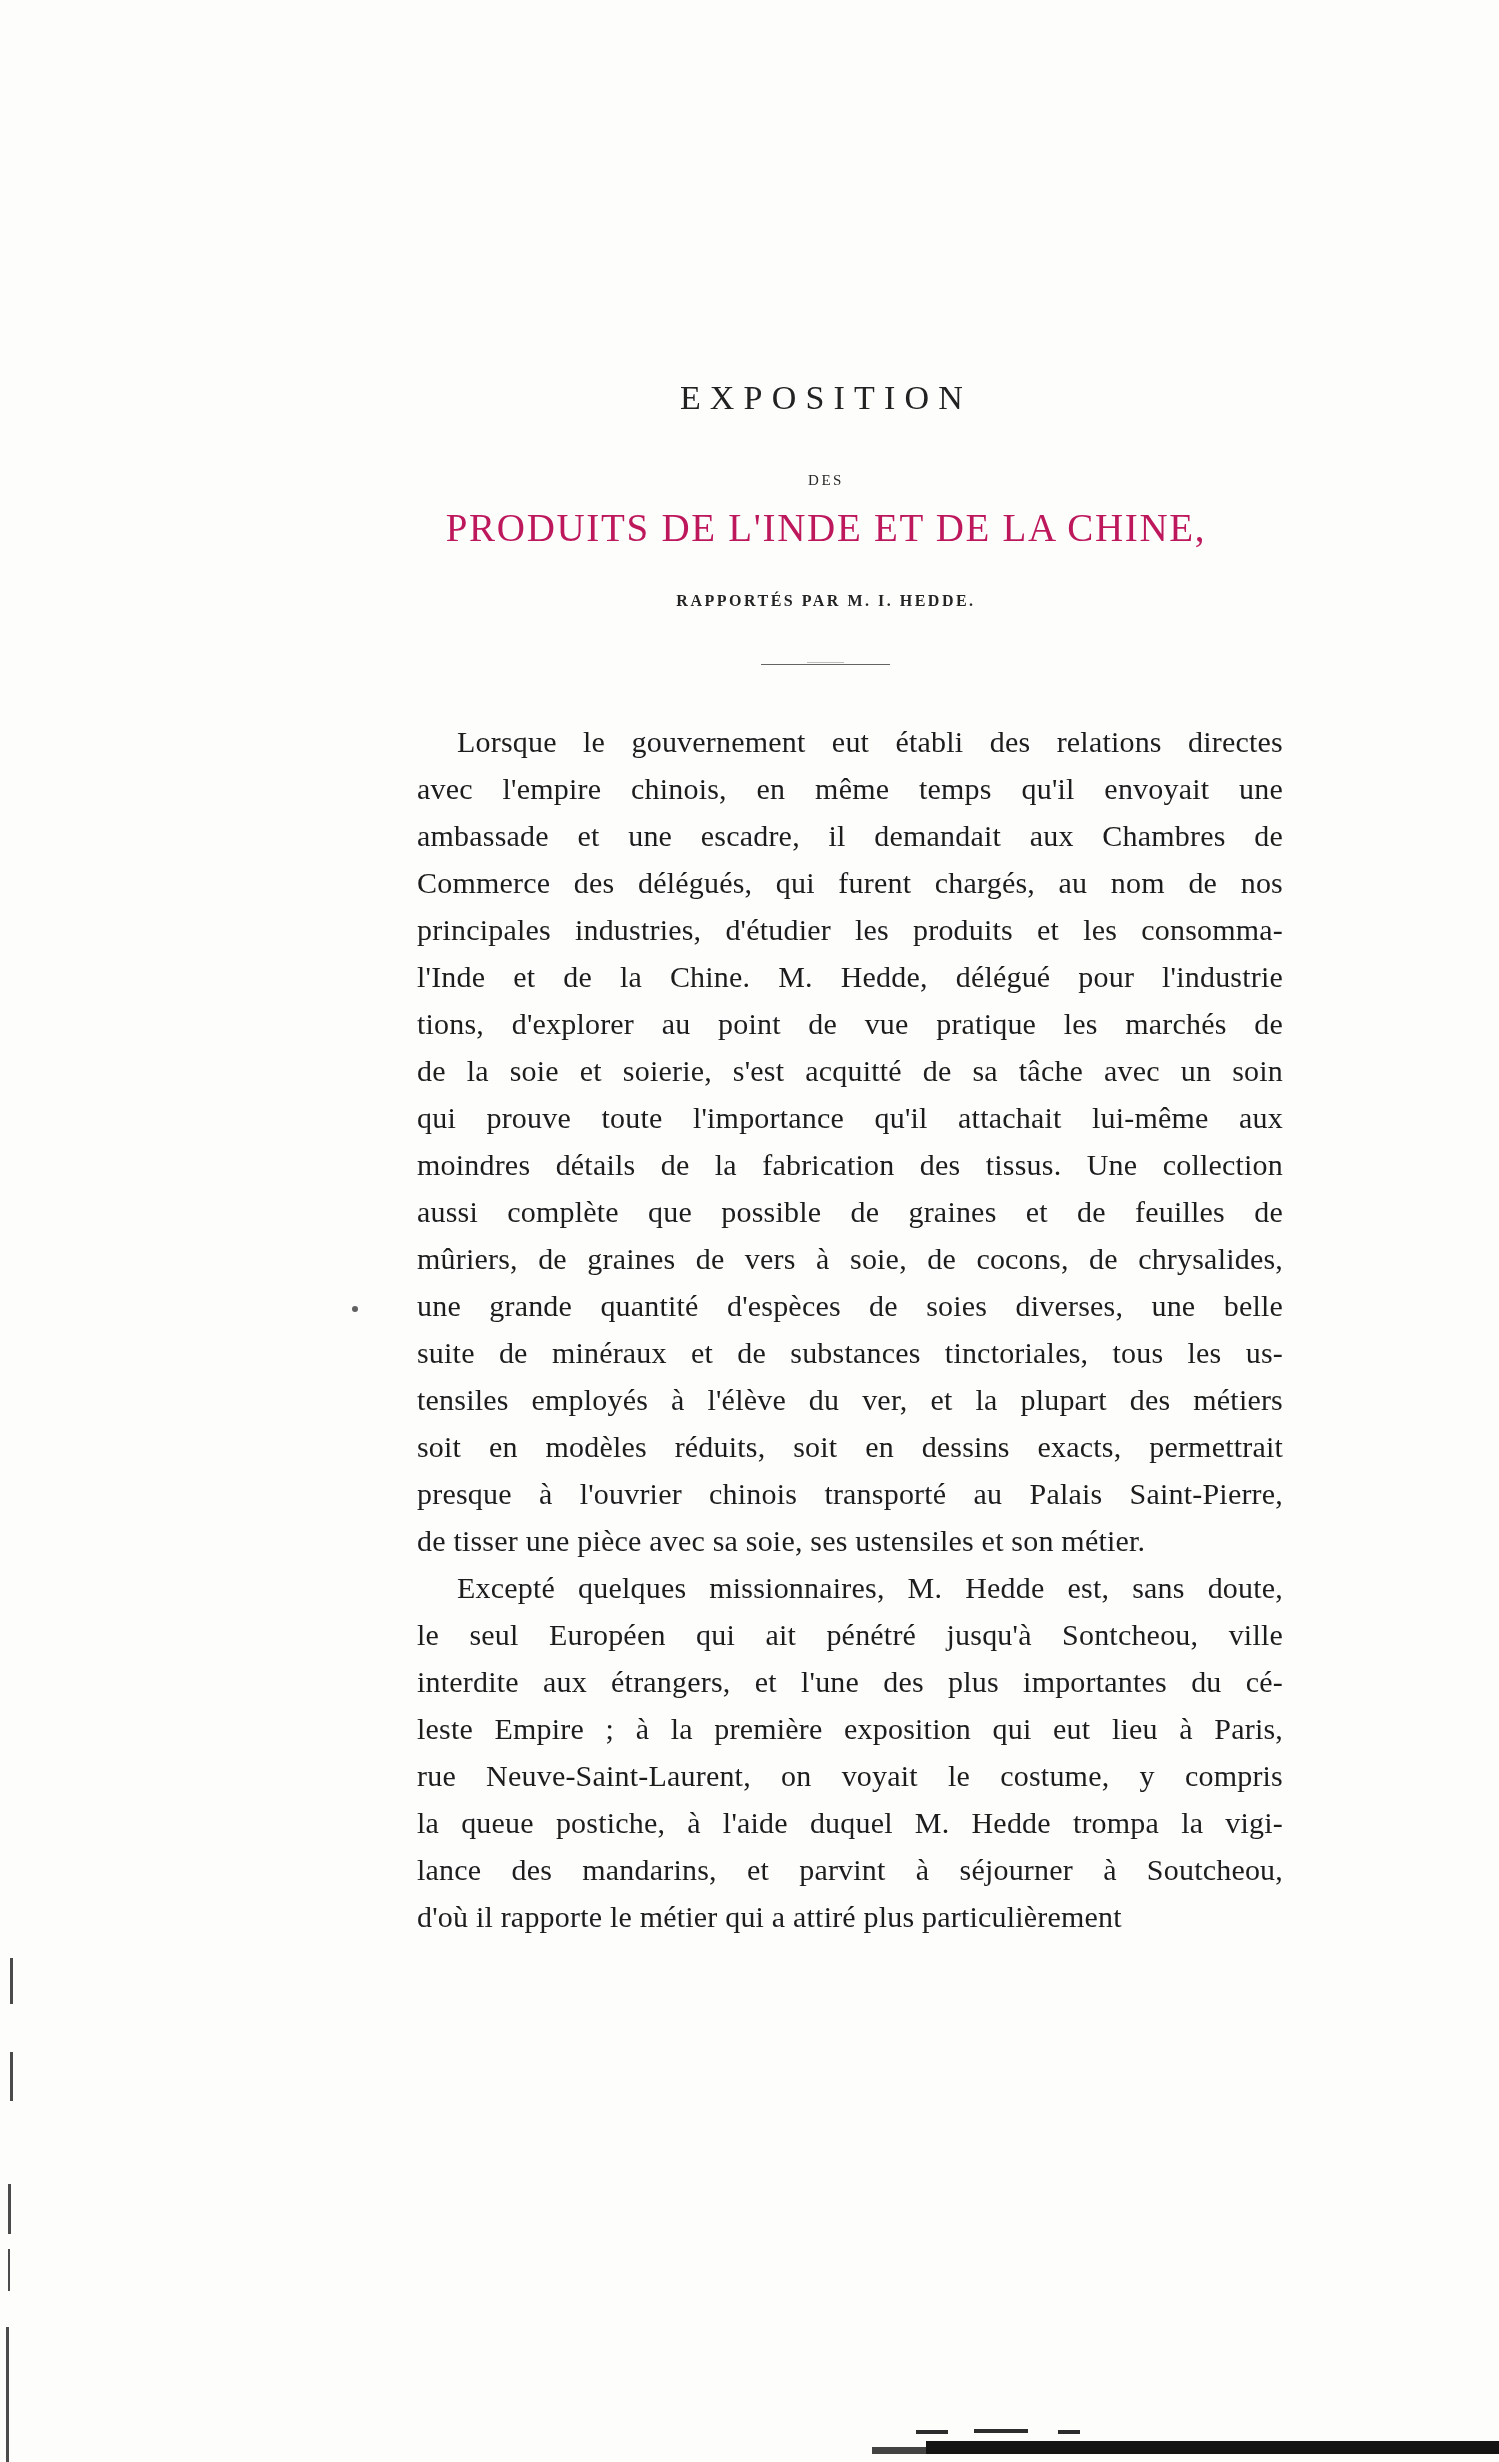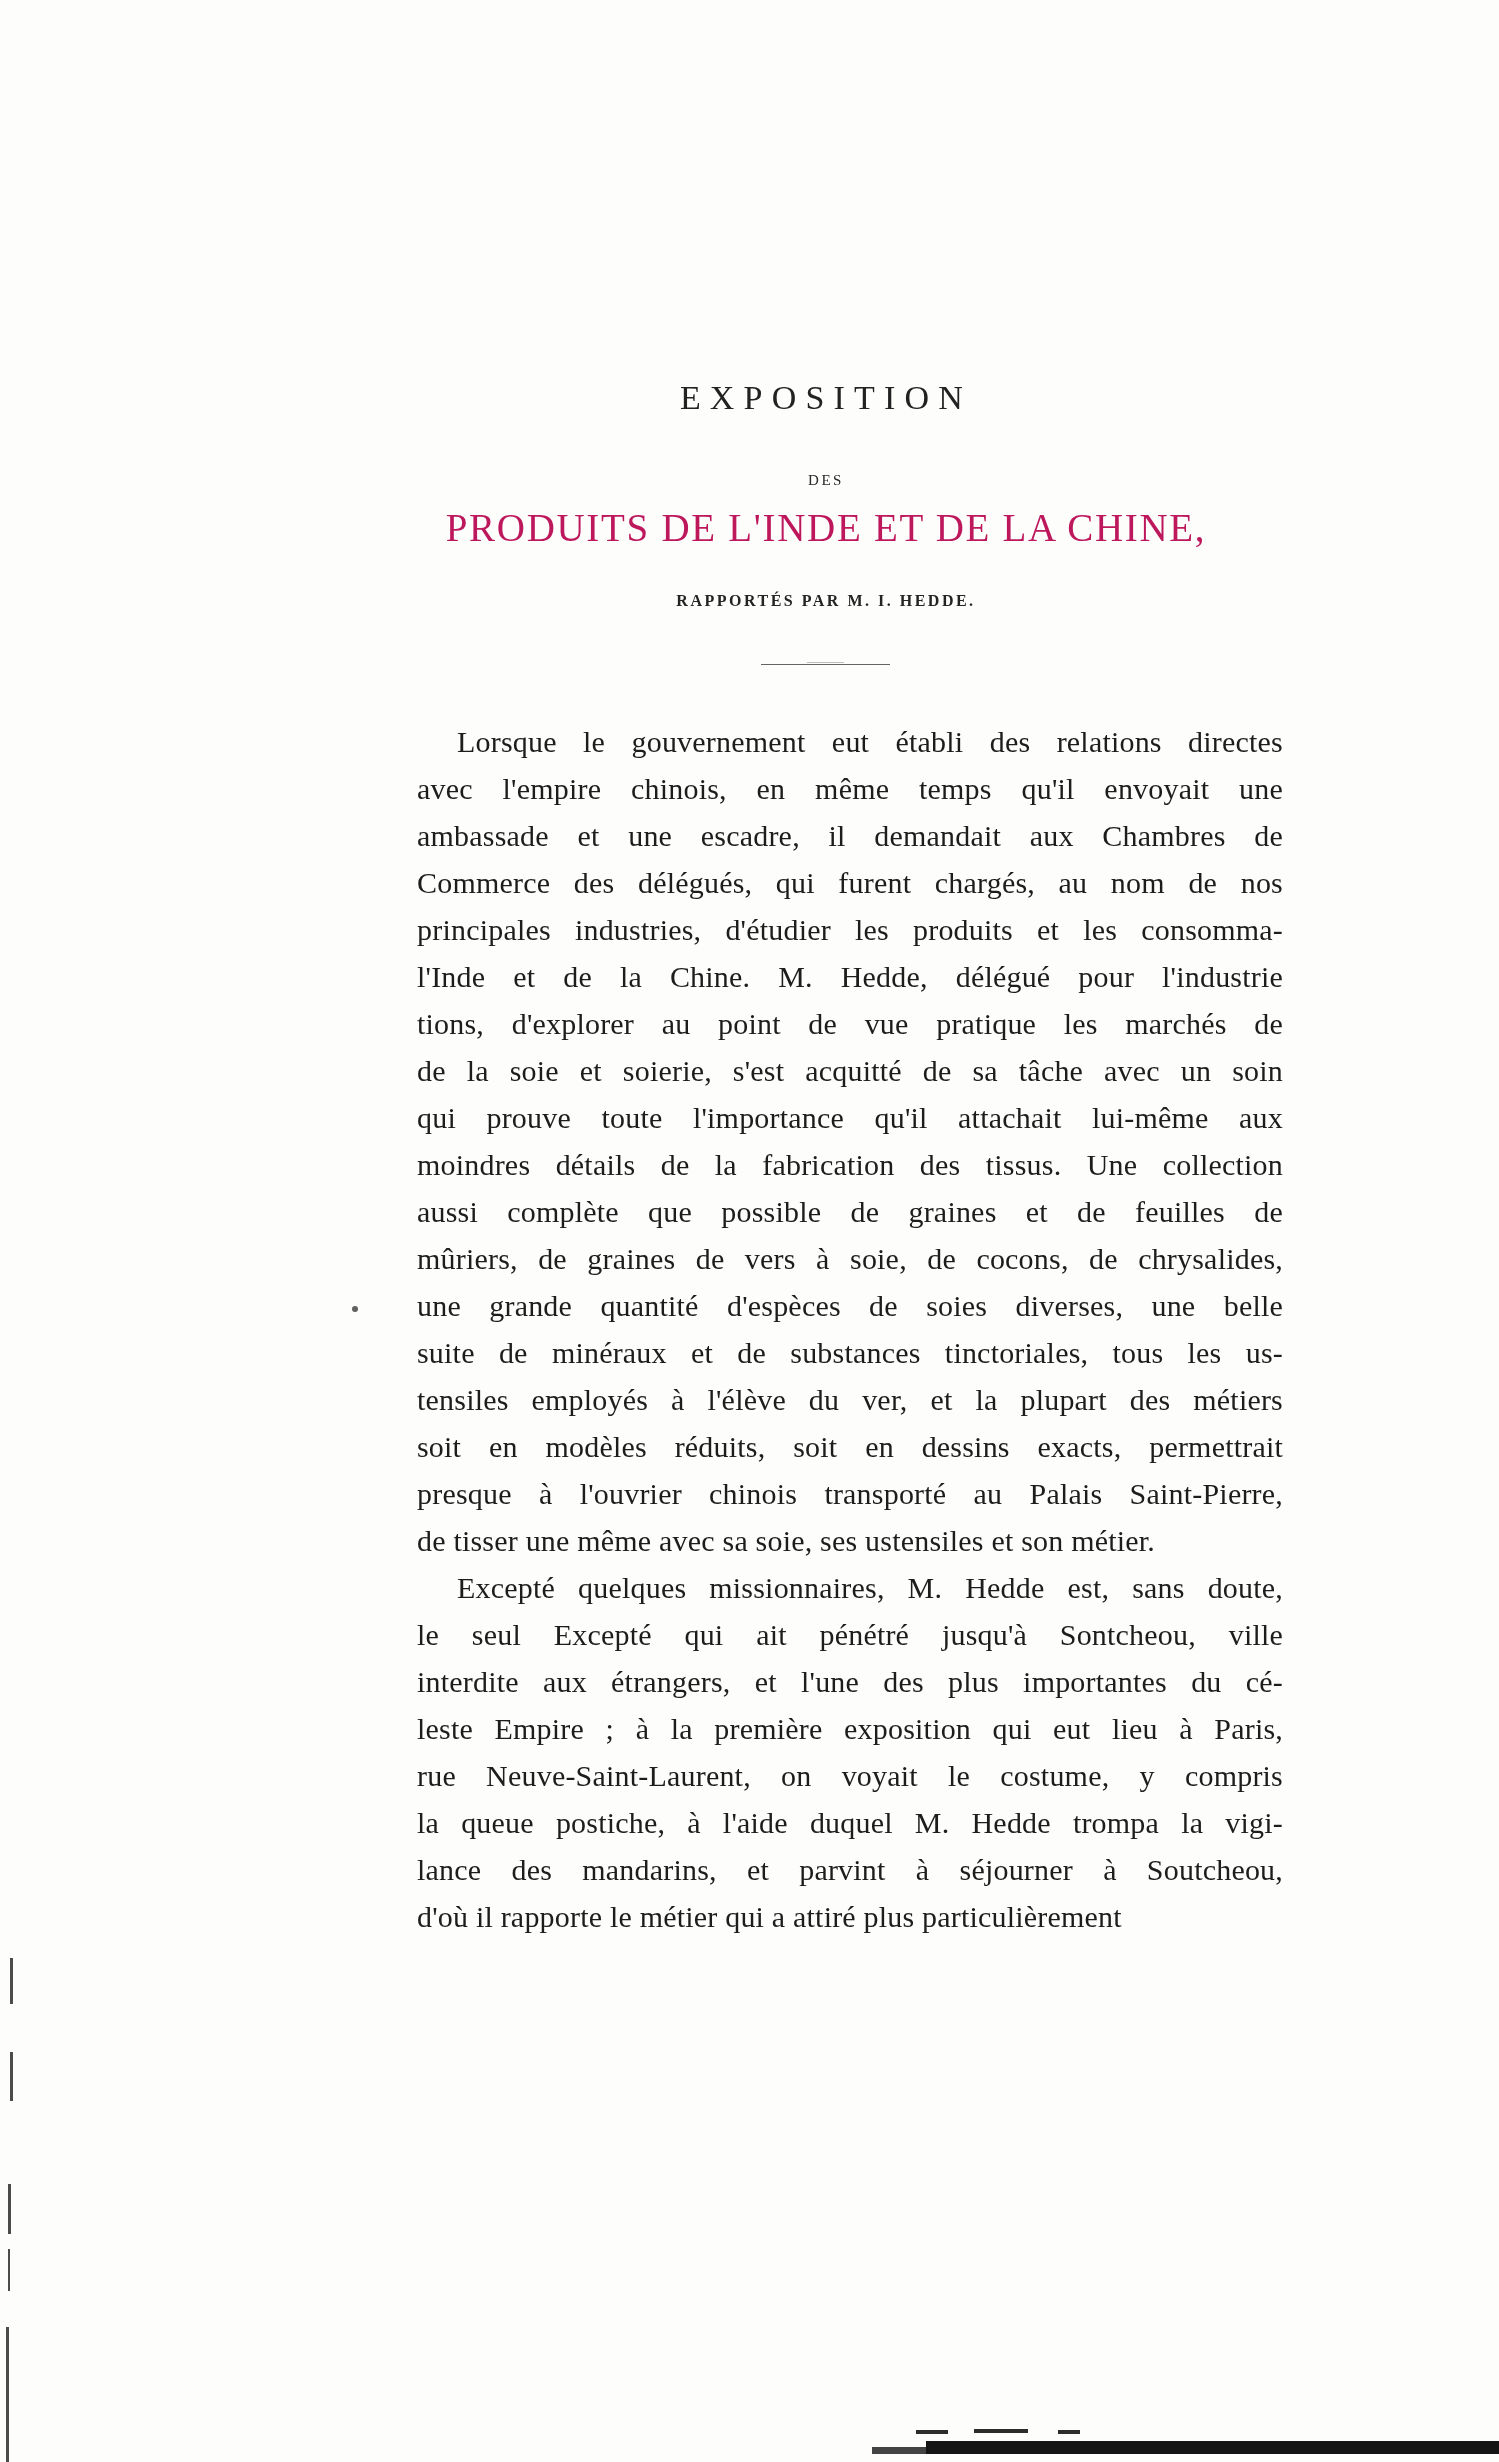--- a/index.html
+++ b/index.html
@@ -158,25 +158,25 @@
         <div class="line">de la soie et soierie, s'est acquitté de sa tâche avec un soin</div>
         <div class="line">qui prouve toute l'importance qu'il attachait lui-même aux</div>
         <div class="line">moindres détails de la fabrication des tissus. Une collection</div>
         <div class="line">aussi complète que possible de graines et de feuilles de</div>
         <div class="line">mûriers, de graines de vers à soie, de cocons, de chrysalides,</div>
         <div class="line">une grande quantité d'espèces de soies diverses, une belle</div>
         <div class="line">suite de minéraux et de substances tinctoriales, tous les us-</div>
         <div class="line">tensiles employés à l'élève du ver, et la plupart des métiers</div>
         <div class="line">soit en modèles réduits, soit en dessins exacts, permettrait</div>
         <div class="line">presque à l'ouvrier chinois transporté au Palais Saint-Pierre,</div>
-        <div class="line last">de tisser une même avec sa soie, ses ustensiles et son métier.</div>
+        <div class="line last">de tisser une pièce avec sa soie, ses ustensiles et son métier.</div>
       </div>
       <div class="paragraph">
         <div class="line indent">Excepté quelques missionnaires, M. Hedde est, sans doute,</div>
-        <div class="line">le seul Excepté qui ait pénétré jusqu'à Sontcheou, ville</div>
+        <div class="line">le seul Européen qui ait pénétré jusqu'à Sontcheou, ville</div>
         <div class="line">interdite aux étrangers, et l'une des plus importantes du cé-</div>
         <div class="line">leste Empire ; à la première exposition qui eut lieu à Paris,</div>
         <div class="line">rue Neuve-Saint-Laurent, on voyait le costume, y compris</div>
         <div class="line">la queue postiche, à l'aide duquel M. Hedde trompa la vigi-</div>
         <div class="line">lance des mandarins, et parvint à séjourner à Soutcheou,</div>
         <div class="line last">d'où il rapporte le métier qui a attiré plus particulièrement</div>
       </div>
     </div>
 
   <div class="scan-mark" style="left:10px; top:1958px; width:2.5px; height:46px;"></div>

